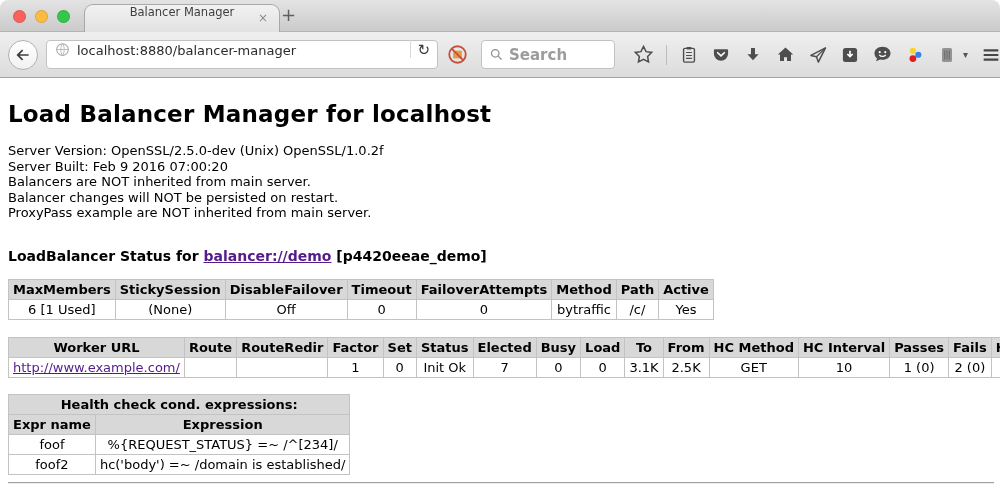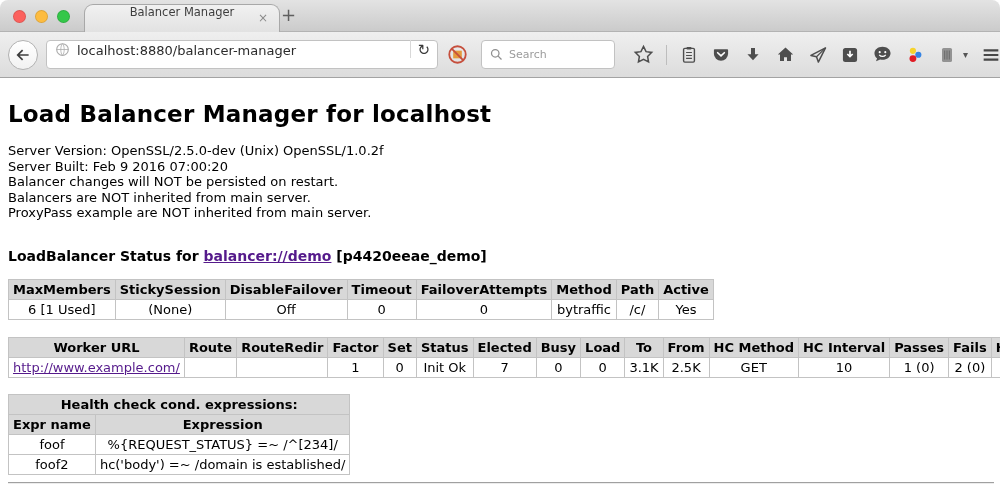--- a/index.html
+++ b/index.html
@@ -18,21 +18,21 @@
 
   
   .toolbar { height:46px; flex:0 0 46px; background:linear-gradient(#efefef,#dcdcdc); border-bottom:1px solid #a3a3a3; display:flex; align-items:center; padding:0 8px; gap:8px; }
   .back-btn { width:30px; height:30px; border-radius:50%; background:linear-gradient(#ffffff,#f1f1f1); border:1px solid #b2b2b2; display:flex; align-items:center; justify-content:center; flex:0 0 auto; }
   .urlbar { width:392px; height:29px; background:#fff; border:1px solid #c2c2c2; border-radius:4px; display:flex; align-items:flex-end; padding:10px 7px; gap:6px; flex:0 0 auto; }
   .urlbar input { flex:1; border:none; outline:none; font-family:"DejaVu Sans","Liberation Sans",sans-serif; font-size:13px; color:#2b2b2b; background:transparent; min-width:0; }
   .mini-sep { width:1px; height:18px; background:#d8d8d8; }
   .reload-glyph { font-size:15px; color:#3a3a3a; line-height:15px; }
   .plain-icon-btn { display:flex; align-items:center; justify-content:center; flex:0 0 auto; }
   .searchbox { width:134px; height:29px; background:#fff; border:1px solid #c2c2c2; border-radius:4px; display:flex; align-items:center; padding:0 7px; gap:5px; flex:0 0 auto; margin-left:4px; }
-  .searchbox input { flex:1; border:none; outline:none; font-family:"DejaVu Sans","Liberation Sans",sans-serif; font-size:11px; color:#444; background:transparent; min-width:0; }
+  .searchbox input { flex:1; border:none; outline:none; font-family:"DejaVu Sans","Liberation Sans",sans-serif; font-size:15px; color:#444; background:transparent; min-width:0;font-weight:bold; }
   .searchbox input::placeholder { color:#9c9c9c; opacity:1; }
   .icon-strip { display:flex; align-items:center; gap:12px; margin-left:10px; flex:1; }
   .vsep { width:1px; height:20px; background:#bdbdbd; }
   .caret-glyph { font-size:10px; color:#555; margin-left:-6px; }
   .menu-group { display:flex; align-items:center; gap:14px; margin-left:auto; padding-right:2px; }
   svg { display:block; }
 
   
   .content { flex:1; background:#fff; padding:0 8px; color:#000; }
   .page-title { font-size:23px; font-weight:bold; margin-top:23px; letter-spacing:.2px; }
@@ -185,22 +185,22 @@
     </div>
   </div>
 
   <div class="content">
 
     <h1 class="page-title">Load Balancer Manager for localhost</h1>
 
     <div class="server-info">
       <div>Server Version: OpenSSL/2.5.0-dev (Unix) OpenSSL/1.0.2f</div>
       <div>Server Built: Feb 9 2016 07:00:20</div>
+      <div>Balancers are NOT inherited from main server.</div>
       <div>Balancer changes will NOT be persisted on restart.</div>
-      <div>Balancers are NOT inherited from main server.</div>
       <div>ProxyPass example are NOT inherited from main server.</div>
     </div>
 
     <div class="section-heading">
       <span>LoadBalancer Status for</span>
       <a href="#">balancer://demo</a>
       <span>[p4420eeae_demo]</span>
     </div>
 
     <table class="t-balancer">

